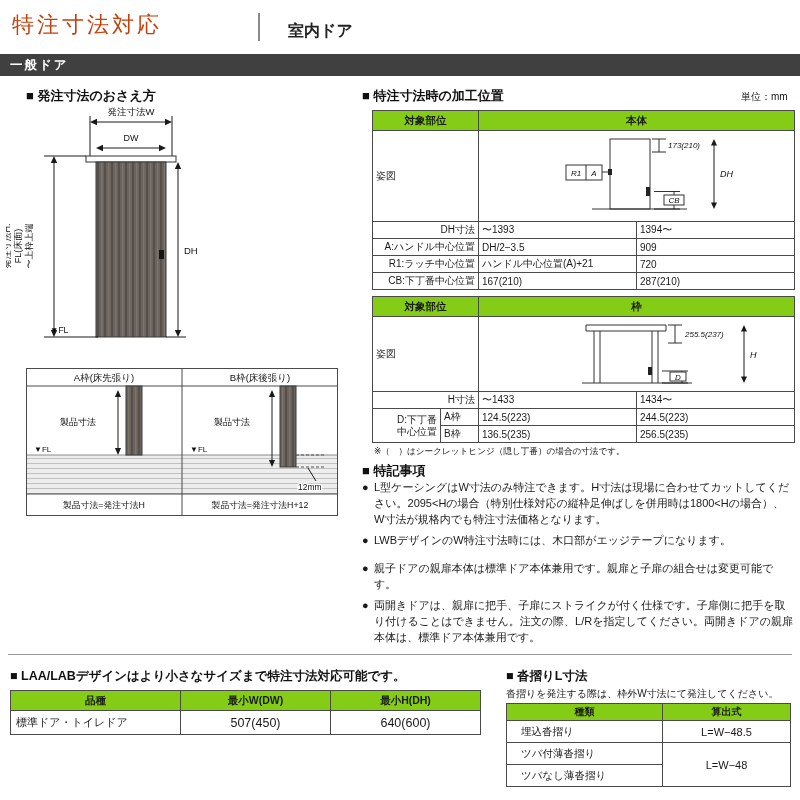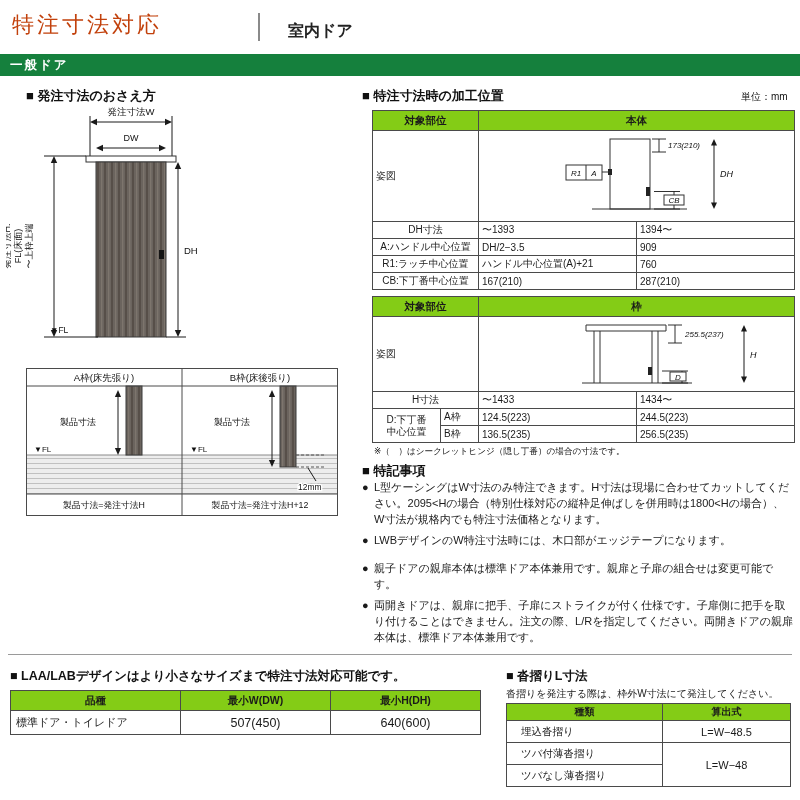--- a/index.html
+++ b/index.html
@@ -8,30 +8,30 @@
     width:800px; height:800px; position:relative;
     font-family:"Liberation Sans","DejaVu Sans",sans-serif;
     color:#1a1a1a;
   }
   .page { position:absolute; left:0; top:0; width:800px; height:800px; background:#fff; overflow:hidden; }
   .abs { position:absolute; }
 
   .main-title { left:12px; top:10px; font-size:22px; font-weight:normal; letter-spacing:3px; color:#c2410c; }
   .title-divider { left:258px; top:13px; width:2px; height:28px; background:#8a8a8a; }
   .sub-title { left:288px; top:21px; font-size:16px; font-weight:bold; color:#222; }
-  .band { left:0; top:54px; width:800px; height:22px; background:#15803d; color:#fff;
+  .band { left:0; top:54px; width:800px; height:22px; background:#404040; color:#fff;
           font-size:12.5px; font-weight:bold; line-height:22px; padding-left:10px; letter-spacing:2px; }
 
   .sec-title { font-size:13px; font-weight:bold; color:#111; }
   .unit { font-size:10px; color:#111; }
 
   .spec-table { position:absolute; border-collapse:collapse; table-layout:fixed; background:#fff; }
   .spec-table td, .spec-table th { border:1px solid #4a4a4a; font-size:10px; padding:0 3px; height:17px; overflow:hidden; }
   .spec-table th { background:#84cc16; font-weight:bold; height:20px; font-size:10.5px; text-align:center; }
-  .lbl { text-align:center; }
+  .lbl { text-align:right; }
   .ctr { text-align:left; }
   .fig-cell { padding:0; text-align:right; vertical-align:middle;font-style:italic; }
   .blk { display:block; line-height:1.2; }
 
   .note-small { font-size:8.6px; color:#111; }
 
   .notes-list { list-style:none; width:432px; }
   .notes-list li { position:relative; padding-left:12px; font-size:11px; line-height:1.45; margin-bottom:5px; }
   .notes-list li .mark { position:absolute; left:0; top:0; }
   .notes-list li.gap { margin-top:12px; }
@@ -212,21 +212,21 @@
       <td class="ctr">1394〜</td>
     </tr>
     <tr>
       <td class="lbl">A:ハンドル中心位置</td>
       <td class="ctr">DH/2−3.5</td>
       <td class="ctr">909</td>
     </tr>
     <tr>
       <td class="lbl">R1:ラッチ中心位置</td>
       <td class="ctr">ハンドル中心位置(A)+21</td>
-      <td class="ctr">760</td>
+      <td class="ctr">720</td>
     </tr>
     <tr>
       <td class="lbl">CB:下丁番中心位置</td>
       <td class="ctr">167(210)</td>
       <td class="ctr">287(210)</td>
     </tr>
   </tbody>
     </table>
 
   <table class="spec-table" style="left:372px; top:296px; width:422px;">

